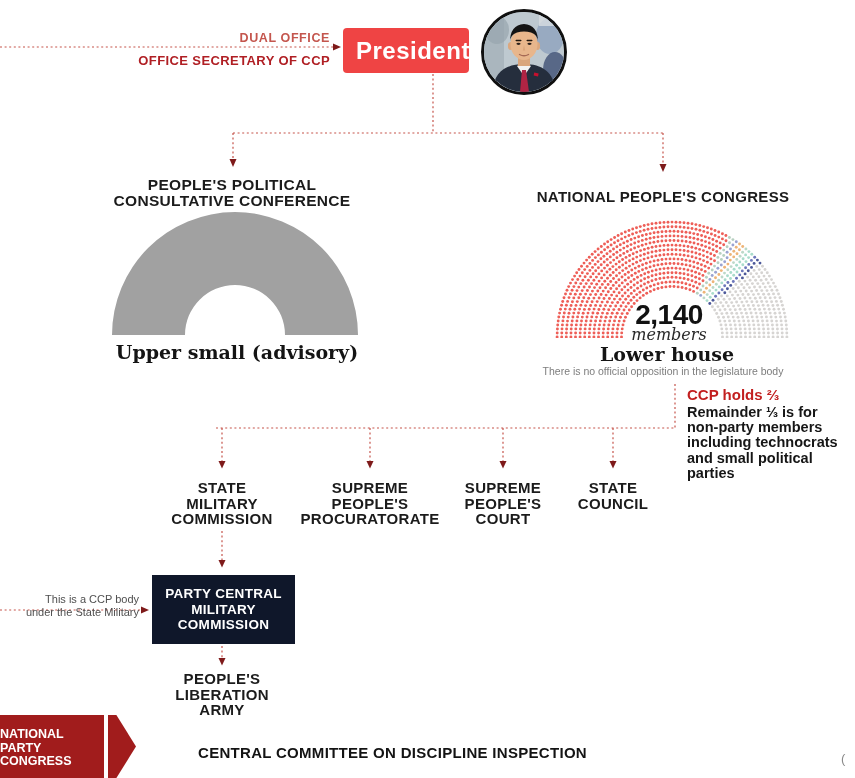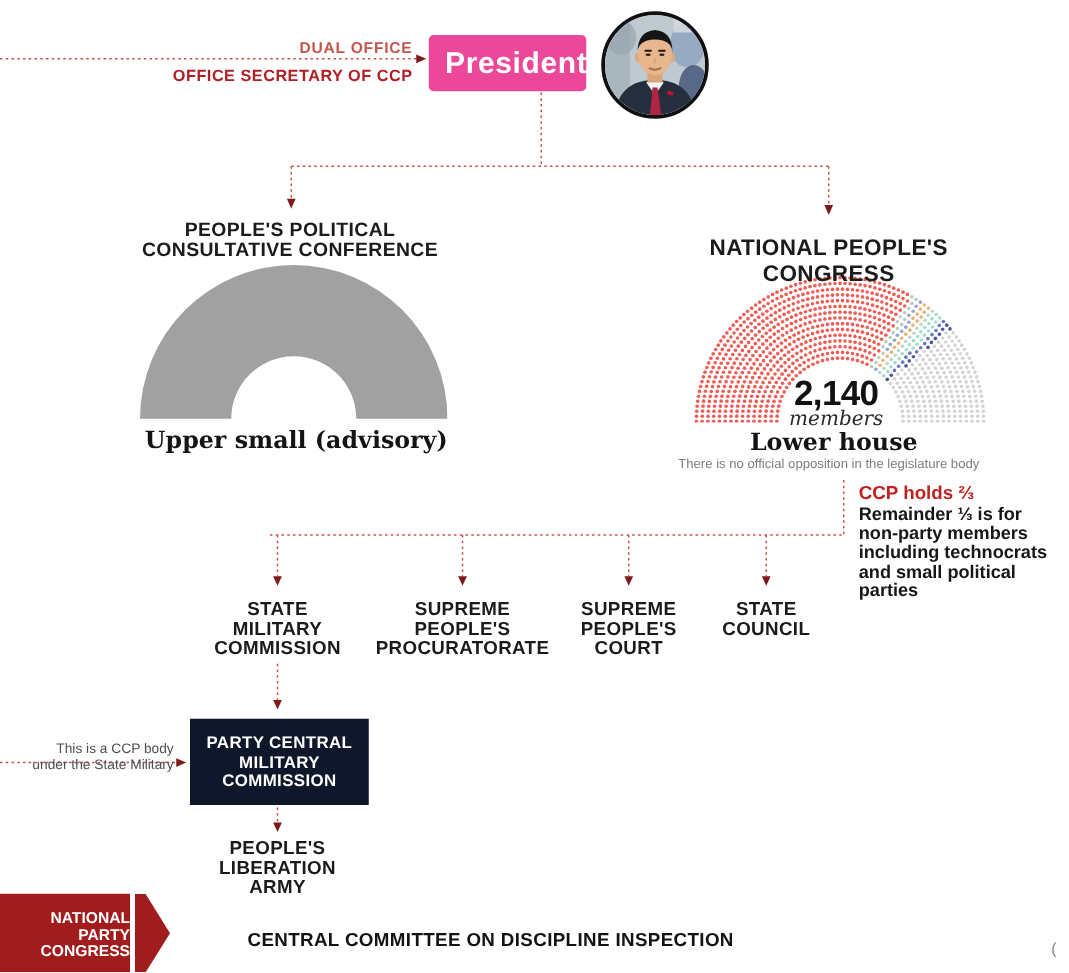--- a/index.html
+++ b/index.html
@@ -6,28 +6,28 @@
   #canvas{position:relative;width:855px;height:778px;background:#ffffff;overflow:hidden;
           font-family:"Liberation Sans",sans-serif;}
   .abs{position:absolute;}
   .pre{white-space:pre-line;}
   .sans-head{font-weight:bold;color:#1b1b1b;letter-spacing:.3px;}
   .center{text-align:center;}
   
   .dual{right:525px;top:31px;font-size:12.5px;font-weight:bold;color:#c4564e;letter-spacing:.6px;margin-left:13px;}
   .gensec{right:525px;top:53px;font-size:13px;font-weight:bold;color:#b01f24;letter-spacing:.4px;}
   
-  .pres-box{left:343px;top:28px;width:126px;height:45px;background:#ec4899;border-radius:4px;
+  .pres-box{left:343px;top:28px;width:126px;height:45px;background:#ef4444;border-radius:4px;
             color:#ffffff;font-size:24px;font-weight:bold;line-height:45px;padding-left:13px;
             box-sizing:border-box;letter-spacing:.5px;}
   .avatar{left:481px;top:9px;width:80px;height:80px;border-radius:50%;border:3px solid #101010;
           overflow:hidden;background:#bec9d0;z-index:3;}
   
   .ppcc-title{left:82px;top:177px;width:300px;font-size:15.5px;line-height:16px;}
-  .npc-title{left:513px;top:188px;width:300px;font-size:18px;}
+  .npc-title{left:513px;top:188px;width:300px;font-size:15px;}
   .upper-caption{left:87px;top:341px;width:300px;font-family:"DejaVu Serif",serif;
                  font-weight:bold;font-size:19px;color:#141414;}
   .npc-value{left:569px;top:299px;width:200px;font-size:28px;font-weight:800;color:#121212;letter-spacing:-.5px;}
   .npc-members{left:569px;top:325px;width:200px;font-family:"DejaVu Serif",serif;font-style:italic;
                font-size:16px;color:#2a2a2a;}
   .npc-caption{left:517px;top:343px;width:300px;font-family:"DejaVu Serif",serif;font-weight:bold;
                font-size:19px;color:#141414;}
   .npc-sub{left:513px;top:365px;width:300px;font-size:10.5px;color:#7d7d7d;}
   
   .note-head{left:687px;top:386px;font-size:15px;font-weight:bold;color:#c21f1f;}
@@ -37,21 +37,21 @@
   .b1{left:142px;} .b2{left:290px;} .b3{left:423px;} .b4{left:533px;}
   
   .redbox{left:152px;top:575px;width:143px;height:69px;background:#0f172a;color:#ffffff;
           font-size:13.5px;font-weight:bold;line-height:15.5px;text-align:center;
           padding-top:11px;box-sizing:border-box;letter-spacing:.3px;}
   .ccp-note{right:716px;top:593px;width:130px;font-size:11px;line-height:12.5px;color:#4f4f4f;
             text-align:right;}
   .pla{left:147px;top:671px;width:150px;font-size:15px;line-height:15.5px;}
   
   .npcg-body{left:0;top:715px;width:104px;height:63px;background:#a11c1c;color:#ffffff;
-             font-size:12.5px;font-weight:bold;line-height:13.5px;text-align:right;
+             font-size:12.5px;font-weight:bold;line-height:13.5px;text-align:left;
              padding-top:13px;box-sizing:border-box;}
   .npcg-arrow{left:108px;top:715px;width:28px;height:63px;background:#a11c1c;
               clip-path:polygon(0 0,30% 0,100% 50%,30% 100%,0 100%);}
   .ccdi{left:170px;top:744px;font-size:15px;font-weight:bold;color:#131313;letter-spacing:.3px;margin-left:28px;}
   .stray{left:841px;top:751px;font-size:13px;color:#8a8a8a;}
   
   #lines{left:0;top:0;z-index:0;}
   .dash{stroke:#c5544b;stroke-width:1.2;stroke-dasharray:2 2.6;fill:none;}
   .ah{fill:#7e1a1a;}
   .txt{z-index:2;}

